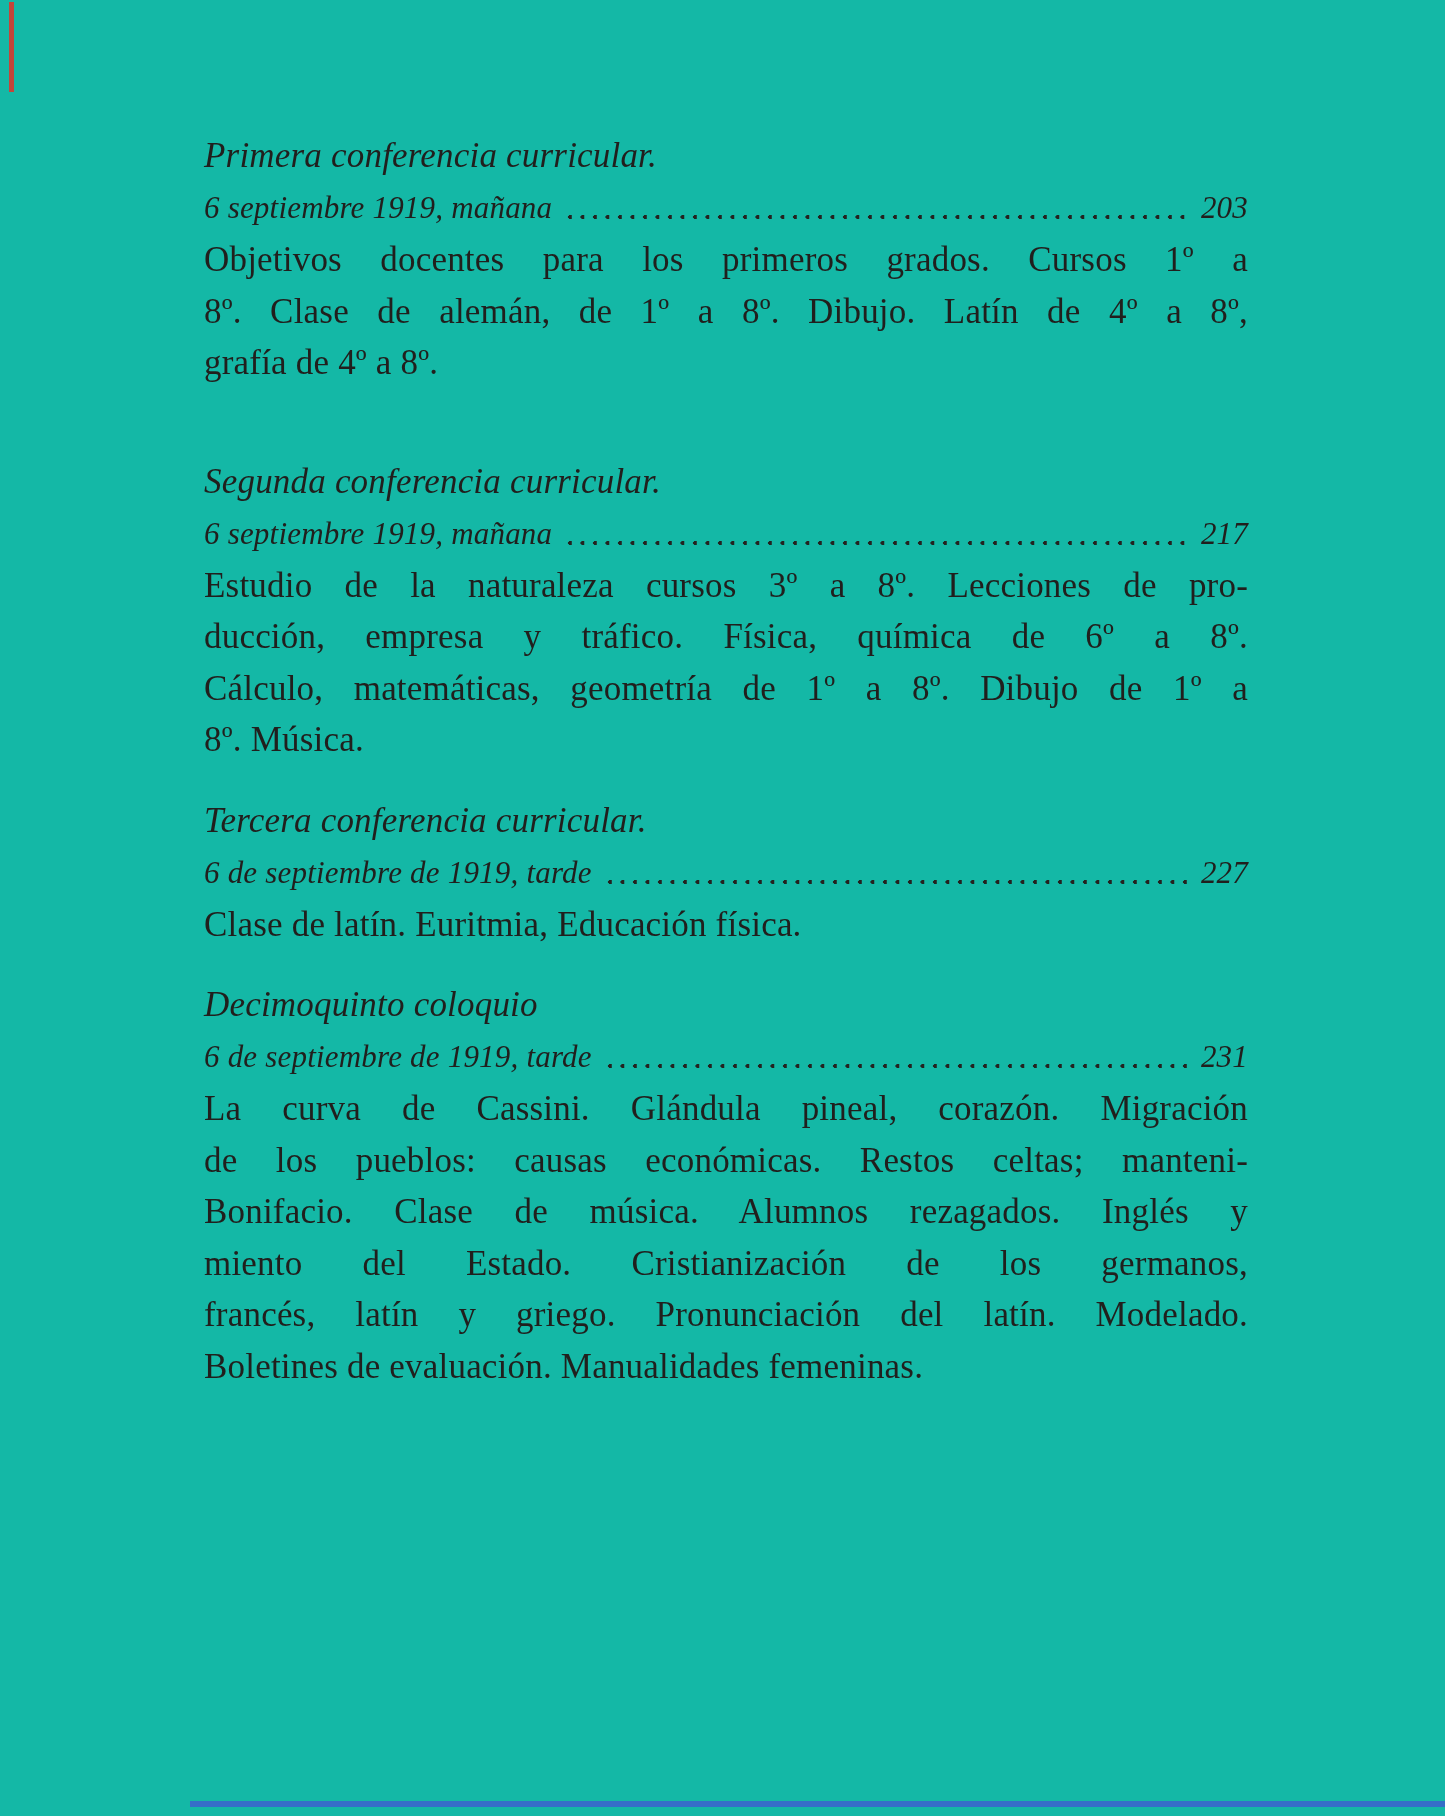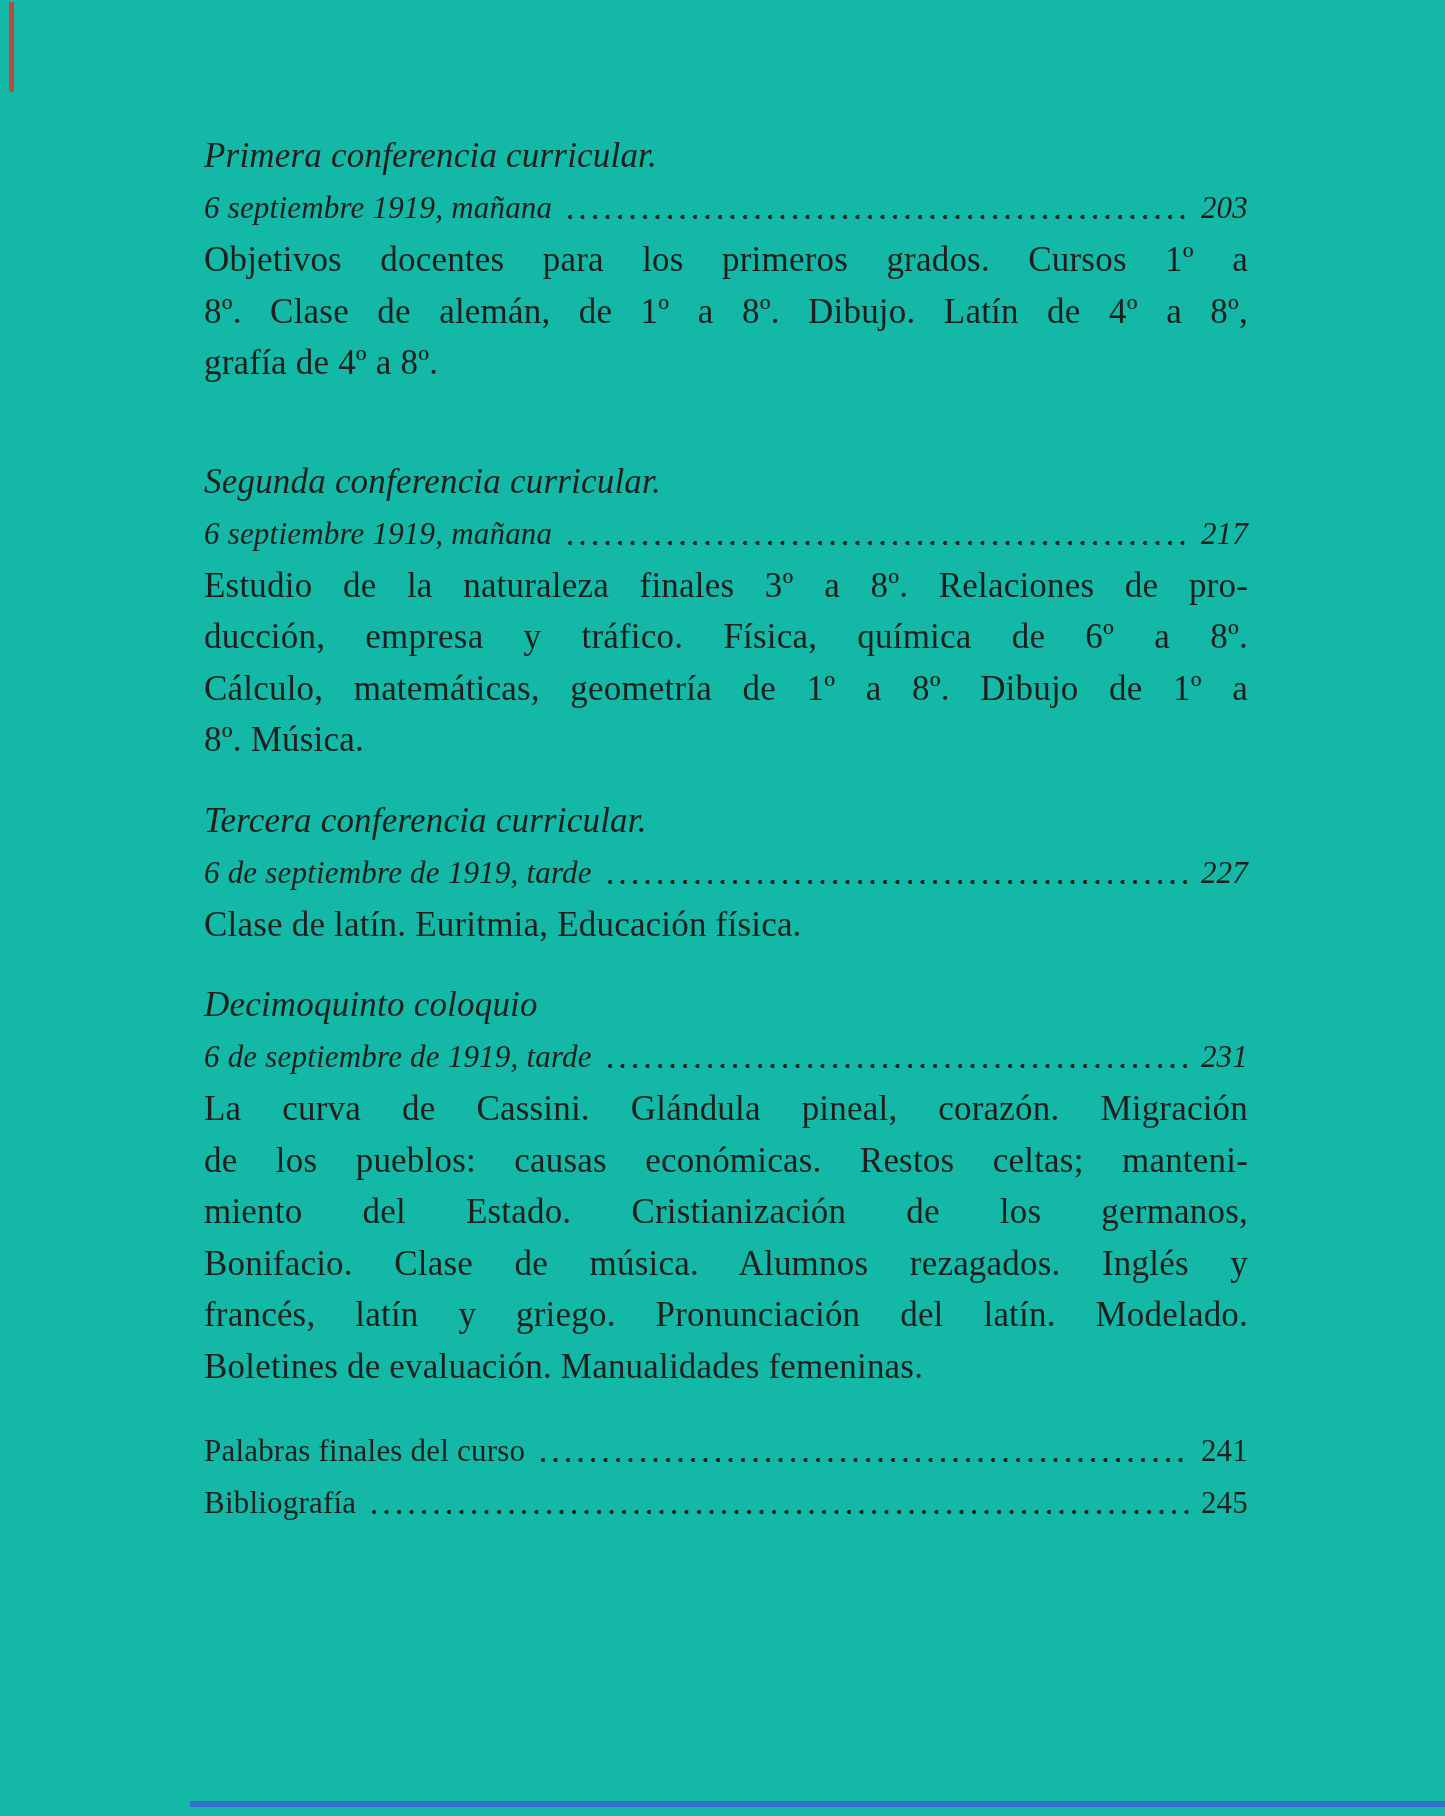--- a/index.html
+++ b/index.html
@@ -116,21 +116,21 @@
           </div>
         </section>
         <section class="toc-section">
           <div class="sec-title">Segunda conferencia curricular.</div>
           <div class="dot-row italic">
             <span class="row-label">6 septiembre 1919, mañana</span>
             <span class="leader"></span>
             <span class="pagenum">217</span>
           </div>
           <div class="sec-body">
-            <div class="body-line">Estudio de la naturaleza finales 3º a 8º. Relaciones de pro-</div>
+            <div class="body-line">Estudio de la naturaleza cursos 3º a 8º. Lecciones de pro-</div>
             <div class="body-line">ducción, empresa y tráfico. Física, química de 6º a 8º.</div>
             <div class="body-line">Cálculo, matemáticas, geometría de 1º a 8º. Dibujo de 1º a</div>
             <div class="body-line last">8º. Música.</div>
           </div>
         </section>
         <section class="toc-section">
           <div class="sec-title">Tercera conferencia curricular.</div>
           <div class="dot-row italic">
             <span class="row-label">6 de septiembre de 1919, tarde</span>
             <span class="leader"></span>
@@ -143,33 +143,21 @@
         <section class="toc-section">
           <div class="sec-title">Decimoquinto coloquio</div>
           <div class="dot-row italic">
             <span class="row-label">6 de septiembre de 1919, tarde</span>
             <span class="leader"></span>
             <span class="pagenum">231</span>
           </div>
           <div class="sec-body">
             <div class="body-line">La curva de Cassini. Glándula pineal, corazón. Migración</div>
             <div class="body-line">de los pueblos: causas económicas. Restos celtas; manteni-</div>
+            <div class="body-line">Bonifacio. Clase de música. Alumnos rezagados. Inglés y</div>
             <div class="body-line">miento del Estado. Cristianización de los germanos,</div>
-            <div class="body-line">Bonifacio. Clase de música. Alumnos rezagados. Inglés y</div>
             <div class="body-line">francés, latín y griego. Pronunciación del latín. Modelado.</div>
             <div class="body-line last">Boletines de evaluación. Manualidades femeninas.</div>
           </div>
         </section>
       </div>
-    <div class="final-entries">
-        <div class="dot-row roman">
-          <span class="row-label">Palabras finales del curso</span>
-          <span class="leader"></span>
-          <span class="pagenum">241</span>
-        </div>
-        <div class="dot-row roman">
-          <span class="row-label">Bibliografía</span>
-          <span class="leader"></span>
-          <span class="pagenum">245</span>
-        </div>
-      </div>
   </div>
 </div>
 
 </body></html>

